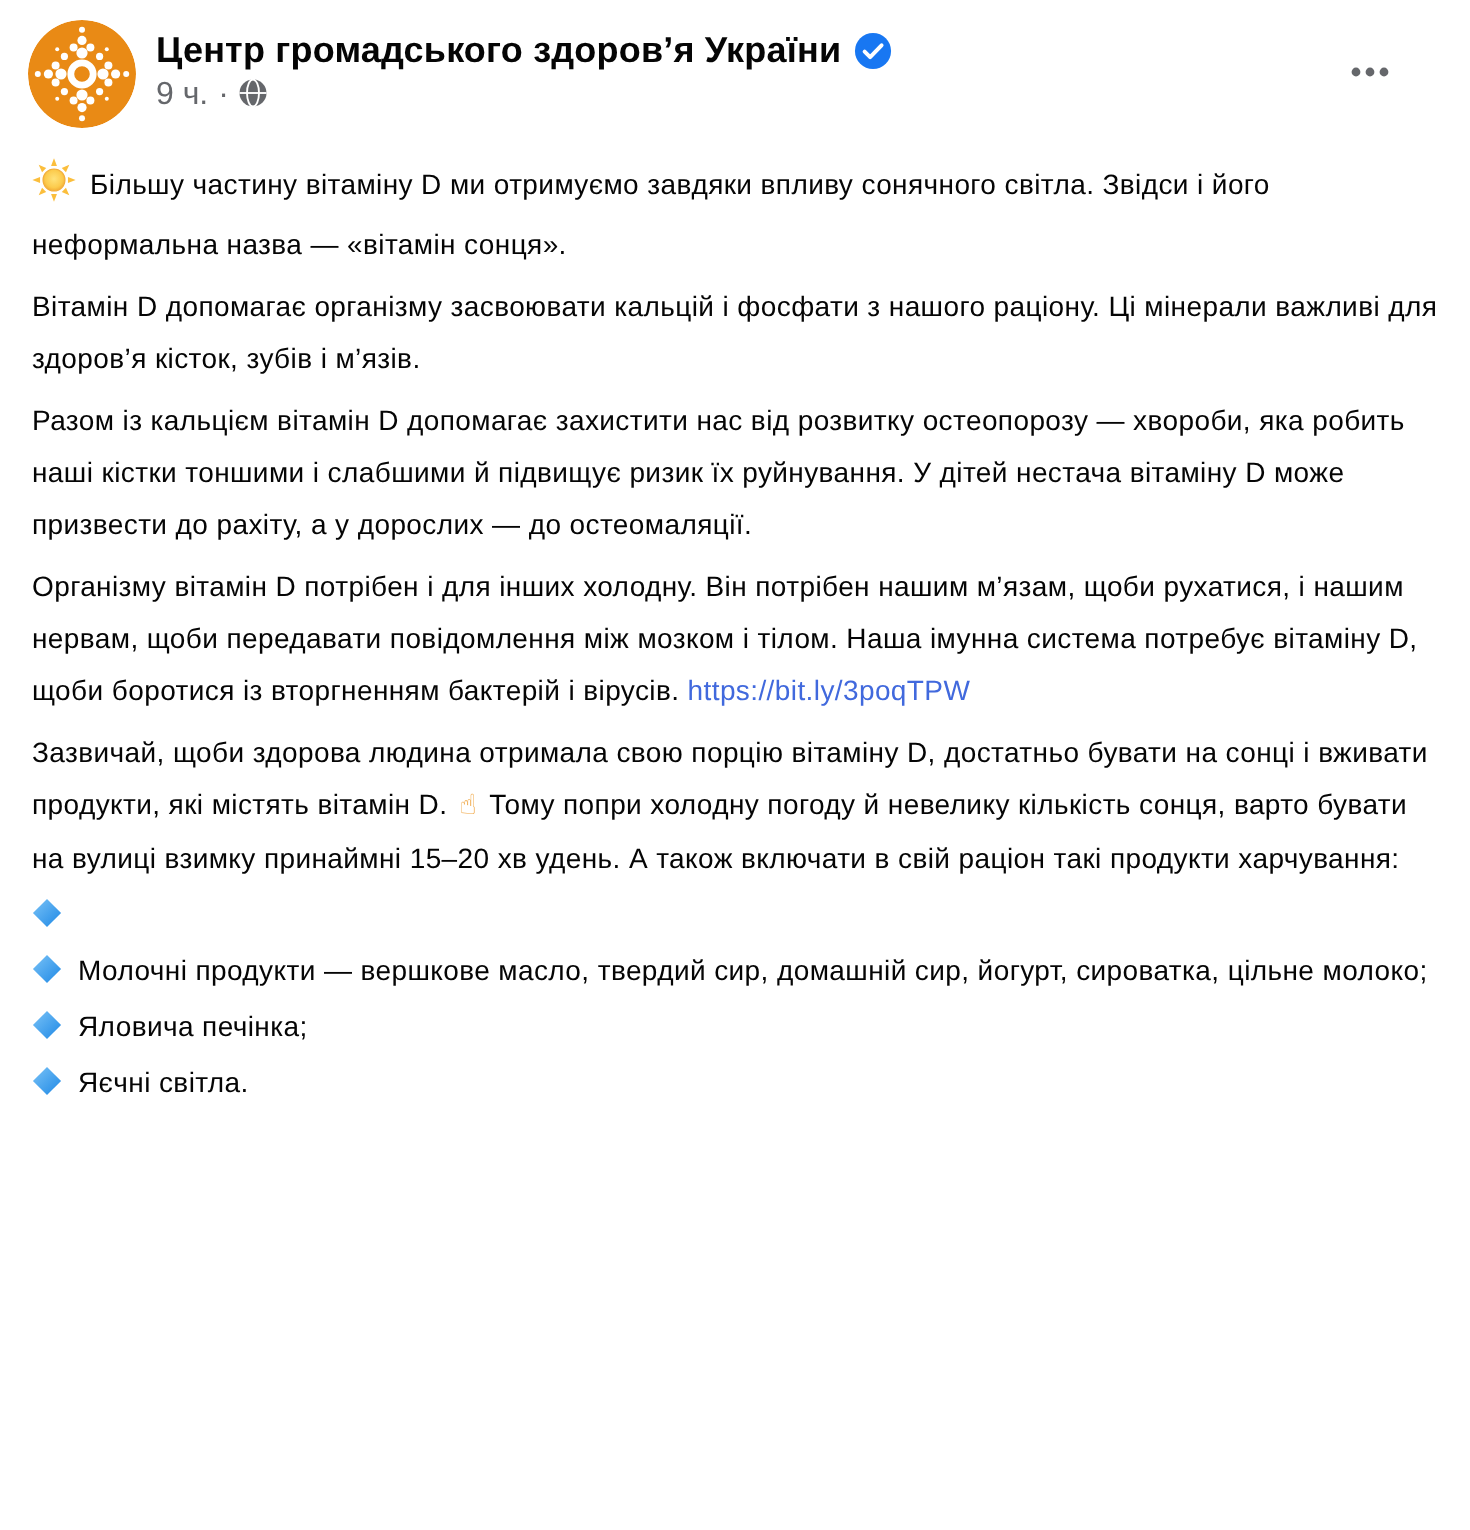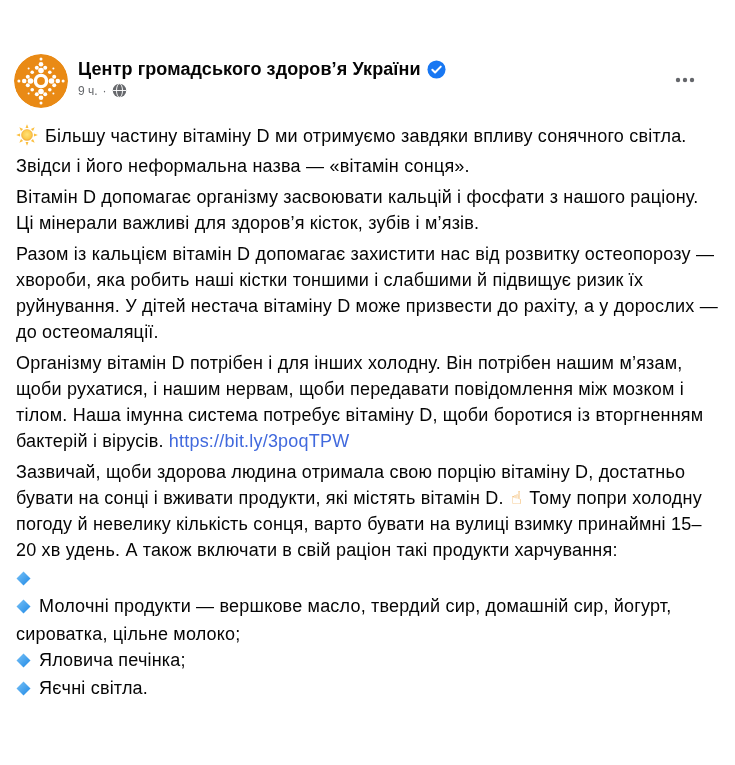--- a/index.html
+++ b/index.html
@@ -7,35 +7,35 @@
   body {
     width: 735px; height: 765px;
     background: #ffffff;
     font-family: "Liberation Sans", "DejaVu Sans", sans-serif;
     color: #050505;
     overflow: hidden;
   }
   .post { width: 735px; height: 765px; background: #fff; }
 
   
-  .header { display: flex; align-items: flex-start; padding: 10px 26px 0 14px; margin-top: 44px; }
+  .header { display: flex; align-items: flex-start; padding: 10px 26px 0 14px; }
   .avatar { width: 54px; height: 54px; border-radius: 50%; overflow: hidden; flex: none; cursor: pointer; }
   .avatar svg { display: block; }
   .header-info { margin-left: 10px; flex: 1; min-width: 0; padding-top: 4px; }
   .name-row { display: flex; align-items: center; gap: 6px; }
   .page-name { font-weight: 700; font-size: 18px; line-height: 22px; color: #050505; cursor: pointer; letter-spacing: 0.1px; }
   .verified { display: flex; align-items: center; }
-  .meta-row { display: flex; align-items: flex-end; gap: 4px; margin-top: 3px; font-size: 12px; color: #65676B; }
+  .meta-row { display: flex; align-items: flex-start; gap: 4px; margin-top: 3px; font-size: 16px; color: #65676B; }
   .meta-row .sep { margin: 0 1px; }
   .globe { display: flex; align-items: center; }
   .more-btn { width: 36px; height: 36px; display: flex; align-items: center; justify-content: center;
               border-radius: 50%; cursor: pointer; margin-top: 8px; margin-right: 6px; flex: none; }
 
   
-  .body { padding: 15px 16px 0; font-size: 18px; line-height: 26px; letter-spacing: 0.2px; }
+  .body { padding: 15px 16px 0; font-size: 14px; line-height: 26px; letter-spacing: 0.2px; }
   .body p { margin: 0 0 5px; }
   .body p.tight { margin-bottom: 2px; }
   .sun { display: inline-block; vertical-align: -4px; margin-right: 7px; }
   .finger { color: #EFA33D; font-family: "DejaVu Sans", sans-serif; padding: 0 2px; }
   .post-link { color: #4169DD; text-decoration: none; cursor: pointer; margin-top: 38px; }
   .bullet-line { line-height: 26px; }
   .diamond { display: inline-block; vertical-align: -2px; margin-right: 8px; }
 </style>
 </head>
 <body>

